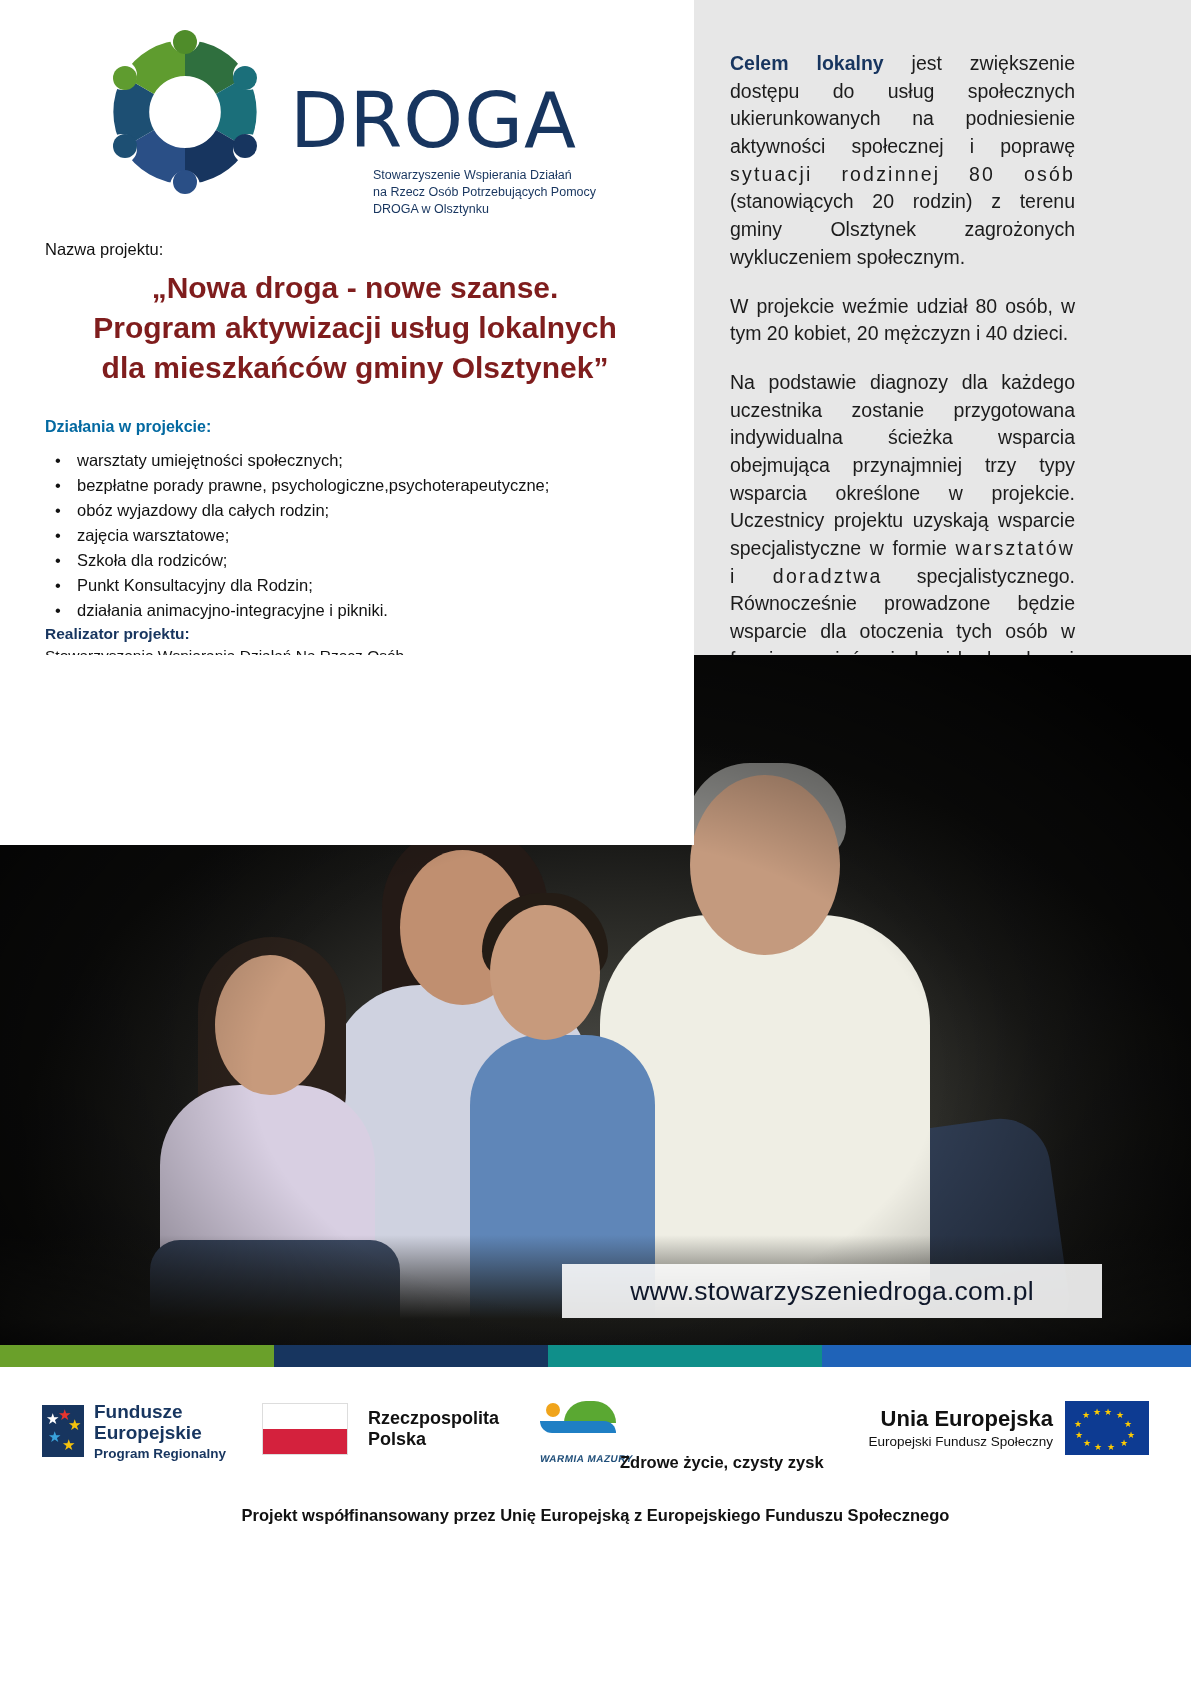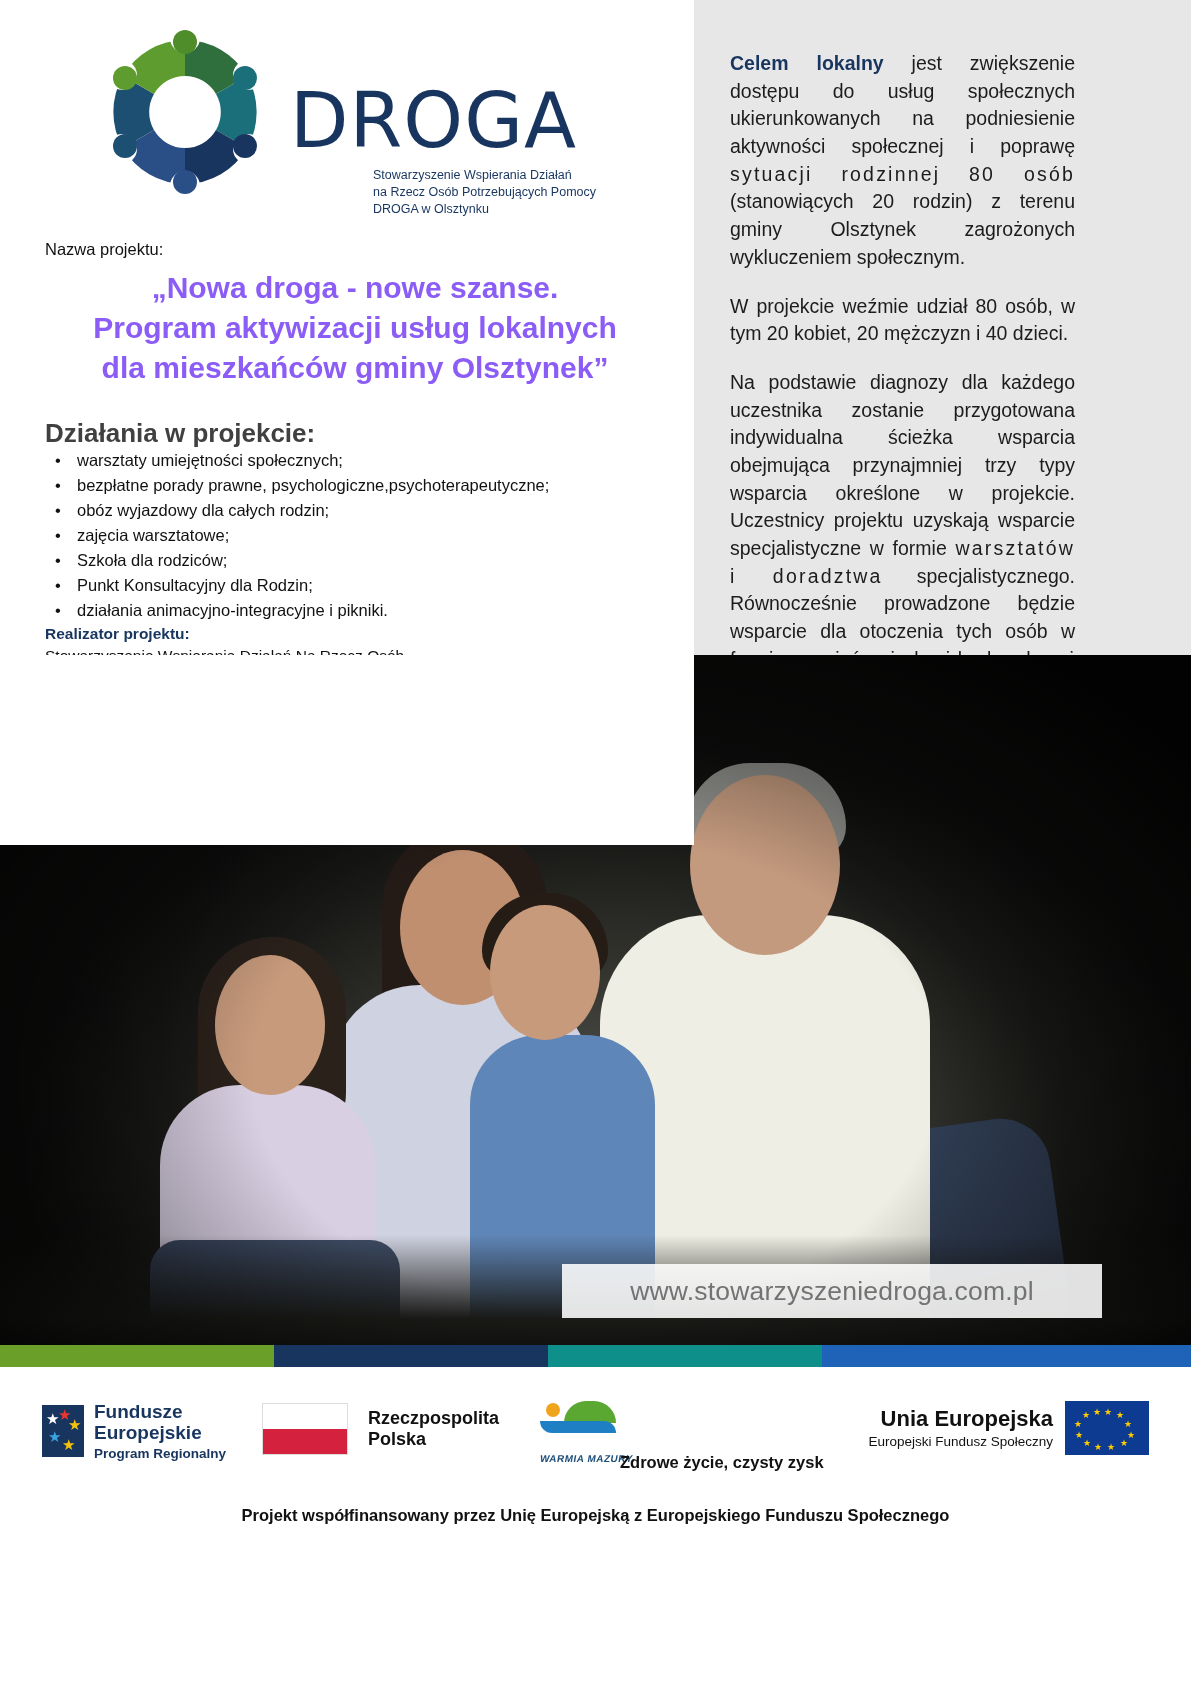--- a/index.html
+++ b/index.html
@@ -53,24 +53,24 @@
   }
 
   
   .lbl-nazwa {
     position: absolute; left: 45px; top: 240px;
     font-size: 16.5px; color: #111;
   }
   .project-title {
     position: absolute; left: 45px; top: 268px; width: 620px;
     font-size: 30px; line-height: 1.33; font-weight: bold;
-    color: #8b5cf6; text-align: center;
+    color: #7f1d1d; text-align: center;
   }
   .section-head {
-    font-size: 26px; font-weight: bold; color: #404040;
+    font-size: 16px; font-weight: bold; color: #0369a1;
   }
   .dzialania-head { position: absolute; left: 45px; top: 418px; }
   .dzialania-list {
     position: absolute; left: 45px; top: 448px; width: 630px;
     font-size: 16.5px; color: #111; line-height: 1.52;
     list-style: none;
   }
   .dzialania-list li { position: relative; padding-left: 32px; }
   .dzialania-list li::before {
     content: "•"; position: absolute; left: 10px; top: 0;
@@ -164,21 +164,21 @@
     position: absolute; inset: 0;
     background: radial-gradient(ellipse 760px 520px at 50% 60%, rgba(0,0,0,0) 45%, rgba(0,0,0,.55) 85%, rgba(0,0,0,.85) 100%);
   }
   .url-bar {
     position: absolute; left: 562px; top: 1264px;
     width: 540px; height: 54px;
     background: rgba(255,255,255,.88);
     display: flex; align-items: center; justify-content: center;
   }
   .url-bar span {
-    font-size: 26.5px; color: #737373; letter-spacing: .2px;
+    font-size: 26.5px; color: #0f172a; letter-spacing: .2px;
   }
 
   
   .strip { position: absolute; top: 1345px; left: 0; width: 1191px; height: 22px; display: flex; }
   .strip div { height: 100%; }
 
   
   .footer {
     position: absolute; top: 1367px; left: 0; width: 1191px; height: 317px;
     background: #ffffff;

